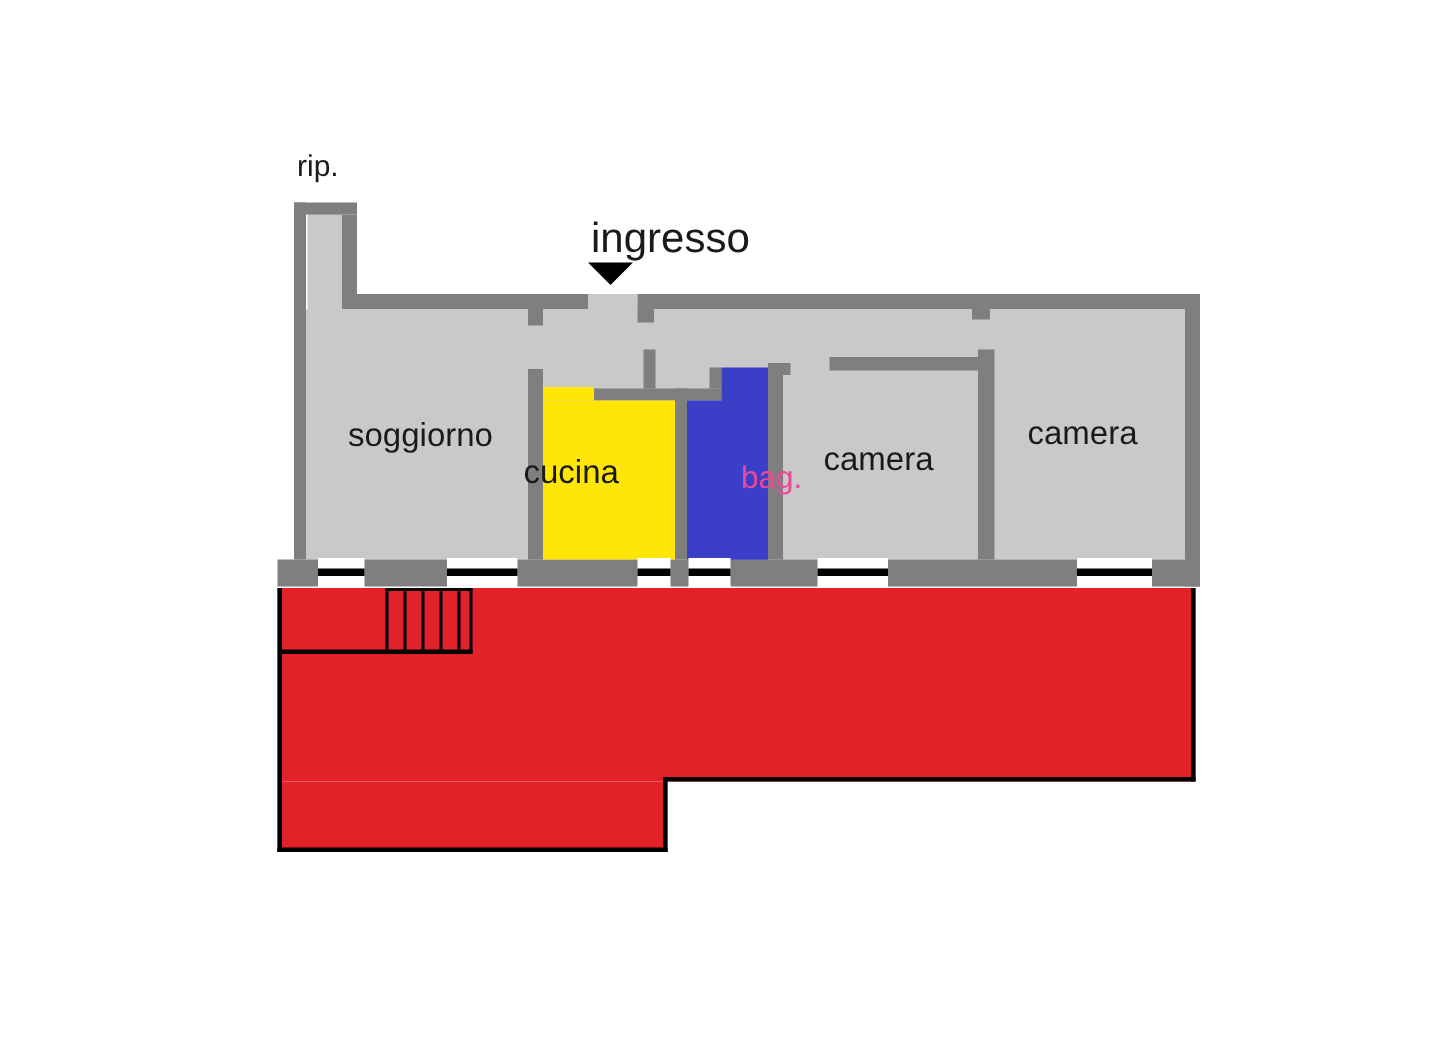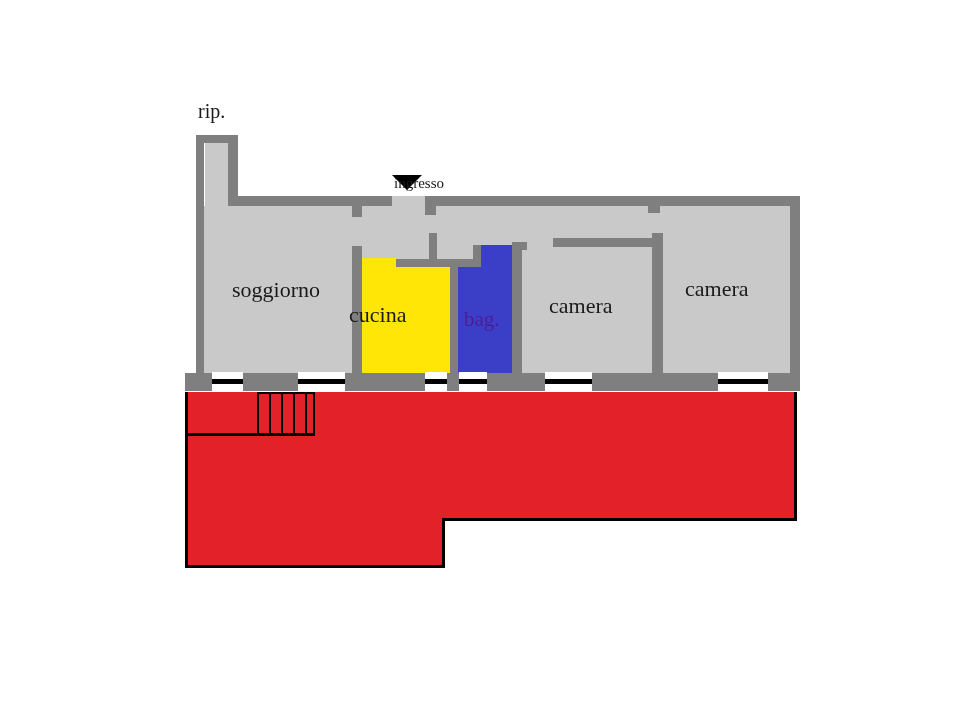--- a/index.html
+++ b/index.html
@@ -1,39 +1,39 @@
 <!DOCTYPE html>
 <html style="--wall: #7f7f7f; --floor: #c9c9c9; --kitchen: #ffe606; --bath: #3b3fc8; --garden: #e32128; --window-frame: #ffffff; --line: #000000; --label-dark: #1a1a1a; --label-light: #f2ecec;"><head>
 <meta charset="utf-8">
 <style>
   html,body{margin:0;padding:0;background:#ffffff;}
   #canvas{
     position:relative;
     width:880px;height:702px;
     background:#ffffff;
-    font-family:Liberation Serif, serif;
+    font-family:Liberation Sans, sans-serif;
     overflow:hidden;
   }
   .wall{position:absolute;background:var(--wall);}
   .floor{position:absolute;background:var(--floor);}
   .kitchen{position:absolute;background:var(--kitchen);}
   .bath{position:absolute;background:var(--bath);}
   .garden{position:absolute;background:var(--garden);}
   .black{position:absolute;background:var(--line);}
   .window{position:absolute;top:372px;height:20px;background:var(--window-frame);}
   .window .pane{position:absolute;left:0;right:0;top:7px;height:5px;background:var(--line);}
   .label{
     position:absolute;
     color:var(--label-dark);
     font-size:22px;
     line-height:1.15;
     white-space:nowrap;
   }
   .label.light{color:var(--label-light);}
-  .label.on-blue{color:#4c1d95;}
+  .label.on-blue{color:#ec4899;margin-left:30px;}
   .tri{
     position:absolute;
     width:0;height:0;
     border-left:15px solid transparent;
     border-right:15px solid transparent;
     border-top:15px solid var(--line);
   }
 </style>
 </head>
 <body>
@@ -103,20 +103,20 @@
   <div class="black" style="left:257px;top:392px;width:2px;height:43px;"></div>
   <div class="black" style="left:269px;top:392px;width:2px;height:43px;"></div>
   <div class="black" style="left:281px;top:392px;width:2px;height:43px;"></div>
   <div class="black" style="left:293px;top:392px;width:2px;height:43px;"></div>
   <div class="black" style="left:305px;top:392px;width:2px;height:43px;"></div>
   <div class="black" style="left:313px;top:392px;width:2px;height:43px;"></div>
 
   <div class="tri" style="left:392px;top:175px;"></div>
 
   <div class="label" style="left:198px;top:100px;font-size:20px;">rip.</div>
-  <div class="label" style="left:394px;top:143px;font-size:15px;margin-top:32px;">ingresso</div>
+  <div class="label" style="left:394px;top:143px;font-size:28px;">ingresso</div>
   <div class="label" style="left:232px;top:277px;">soggiorno</div>
   <div class="label" style="left:349px;top:302px;">cucina</div>
   <div class="label on-blue" style="left:464px;top:307px;font-size:21px;">bag.</div>
   <div class="label" style="left:549px;top:293px;">camera</div>
   <div class="label" style="left:685px;top:276px;">camera</div>
 
 </div>
 
 </body></html>

